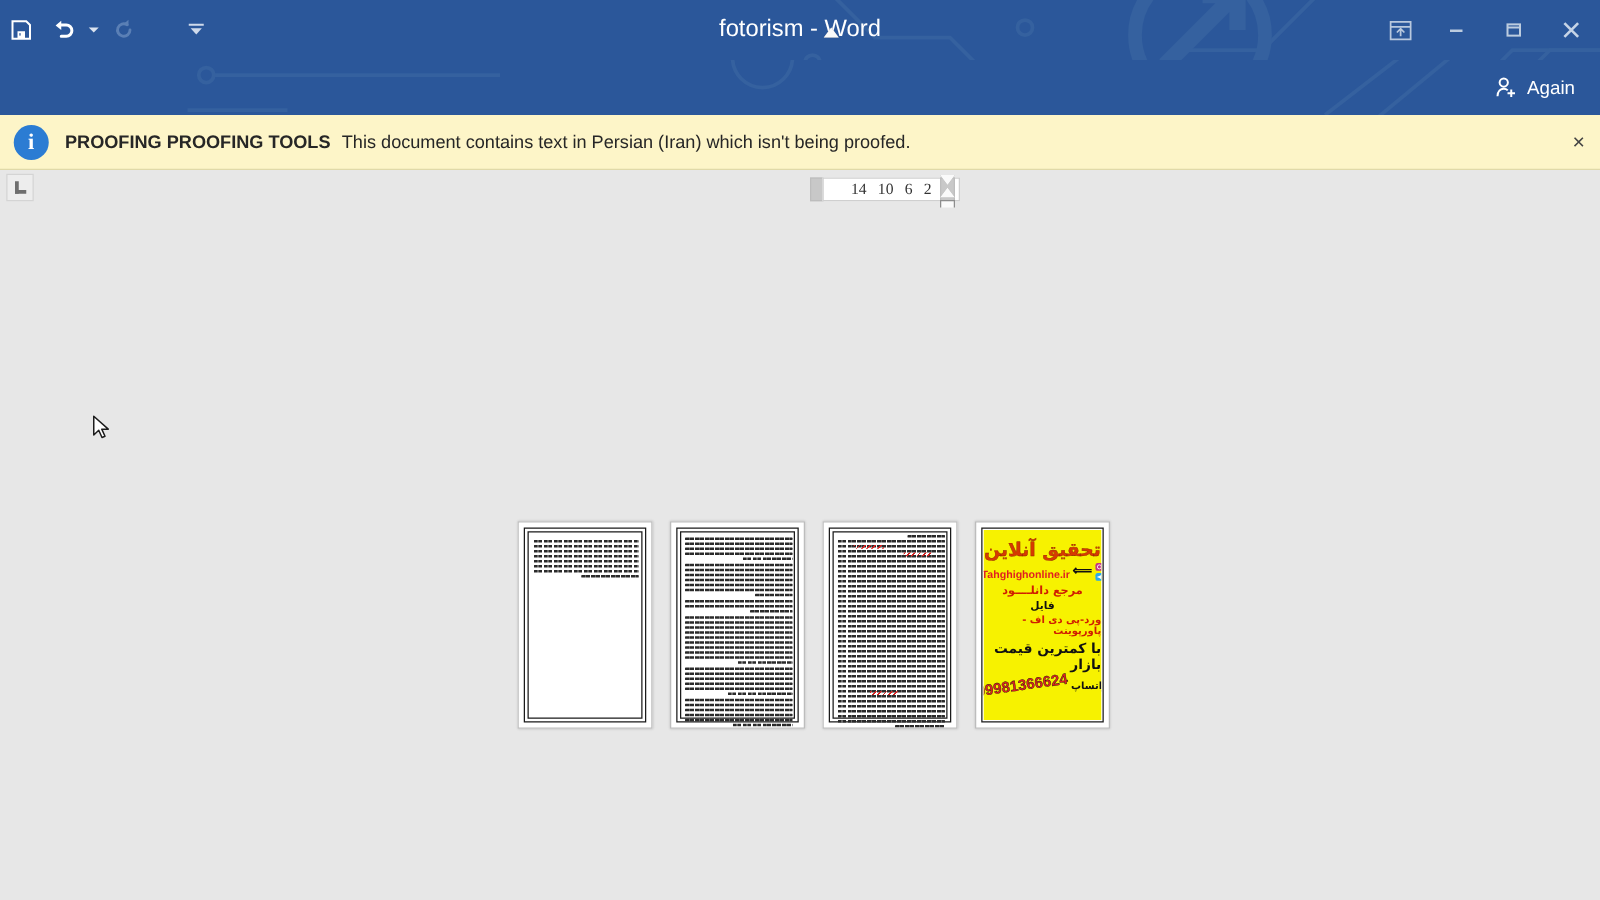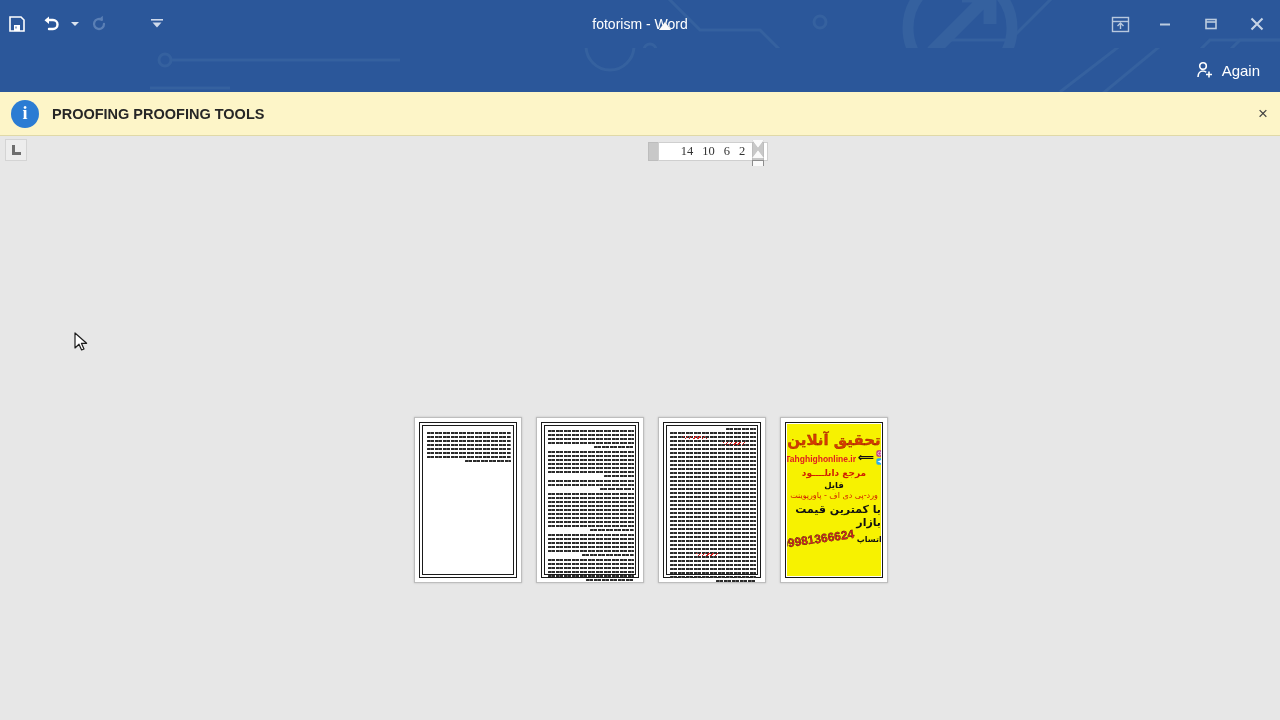--- a/index.html
+++ b/index.html
@@ -33,21 +33,21 @@
   .caret-dn {
     width: 0; height: 0;
     border-left: 4px solid transparent;
     border-right: 4px solid transparent;
     border-top: 4px solid #dbe3ef;
   }
 
   .win-title {
     position: absolute; top: 0; left: 0; width: 1280px; height: 48px;
     line-height: 48px; text-align: center;
-    color: #ffffff; font-size: 14px;
+    color: #ffffff; font-size: 19px;
     pointer-events: none;
   }
 
   .win-ctrls { position: absolute; top: 0; right: 0; height: 48px; display: flex; align-items: center; }
   .win-btn {
     width: 46px; height: 46px;
     display: flex; align-items: center; justify-content: center;
     color: #c9d6e8;
   }
   .win-btn.ribbon { width: 44px; }
@@ -282,21 +282,21 @@
     font-size: 9px; font-weight: bold; color: #d01e00; direction: rtl;
     margin-top: 3px;
   }
   .ad-line2 {
     font-family: "DejaVu Sans", sans-serif;
     font-size: 8.5px; font-weight: bold; color: #111; direction: rtl;
     margin-top: 2px;
   }
   .ad-line3 {
     font-family: "DejaVu Sans", sans-serif;
-    font-size: 8px; font-weight: normal; color: #d01e00; direction: rtl;
+    font-size: 8px; font-weight: bold; color: #d01e00; direction: rtl;
     margin-top: 1px;
   }
   .ad-line4 {
     font-family: "DejaVu Sans", sans-serif;
     font-size: 11px; font-weight: bold; color: #111; direction: rtl;
     margin-top: 3px;
   }
   .ad-phoneRow {
     display: flex; align-items: center; gap: 2px;
     margin-top: 3px; direction: rtl;
@@ -415,20 +415,21 @@
       <path d="M3 17 c0 -4 2.4 -6 5 -6 c1.3 0 2.4 0.5 3.2 1.3" fill="none" stroke="#ffffff" stroke-width="1.6"></path>
       <path d="M14 11.5 v6 M11 14.5 h6" stroke="#ffffff" stroke-width="1.6"></path>
     </svg>
     <span>Again</span>
   </div>
 </div>
 
 <div class="msgbar">
   <div class="msg-info">i</div>
   <div class="msg-strong">PROOFING PROOFING TOOLS</div>
+  <div class="msg-text">This document contains text in Persian (Iran) which isn't being proofed.</div>
   <div class="msg-close">×</div>
 </div>
 
 <div class="rulerrow">
   <div class="tabsel" title="Left Tab">
     <div class="tabsel-L"></div>
   </div>
   <div class="hruler-gray-l"></div>
   <div class="hruler">
     <span>14</span>

